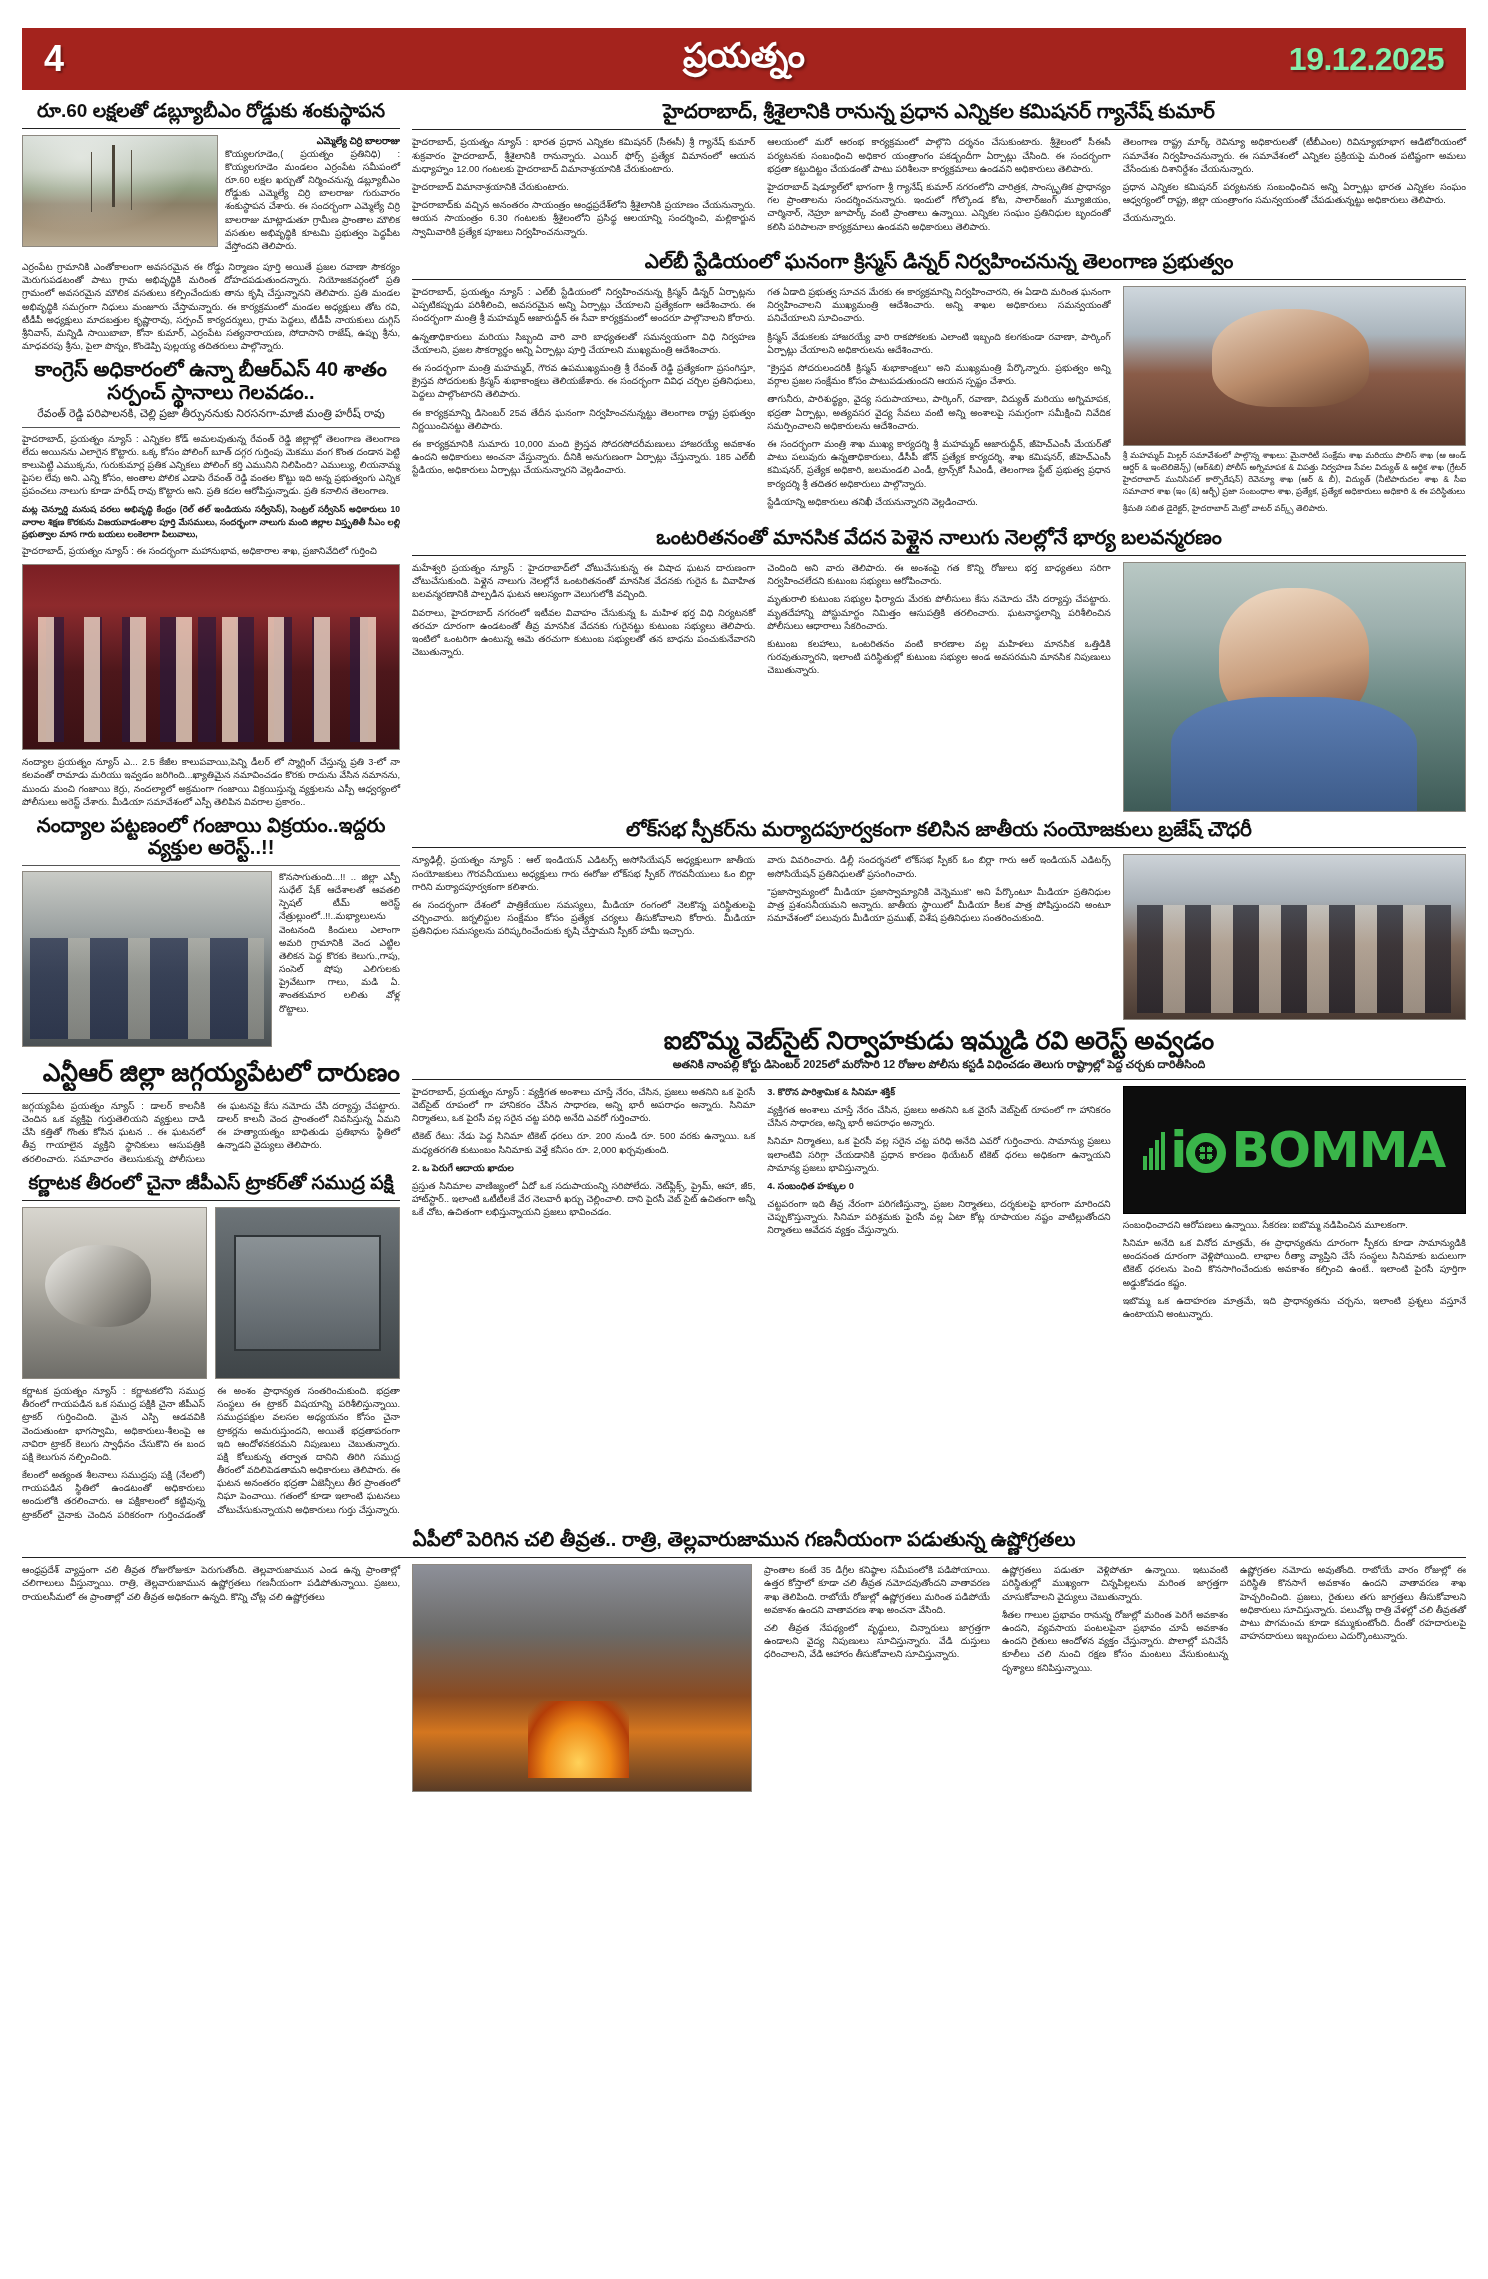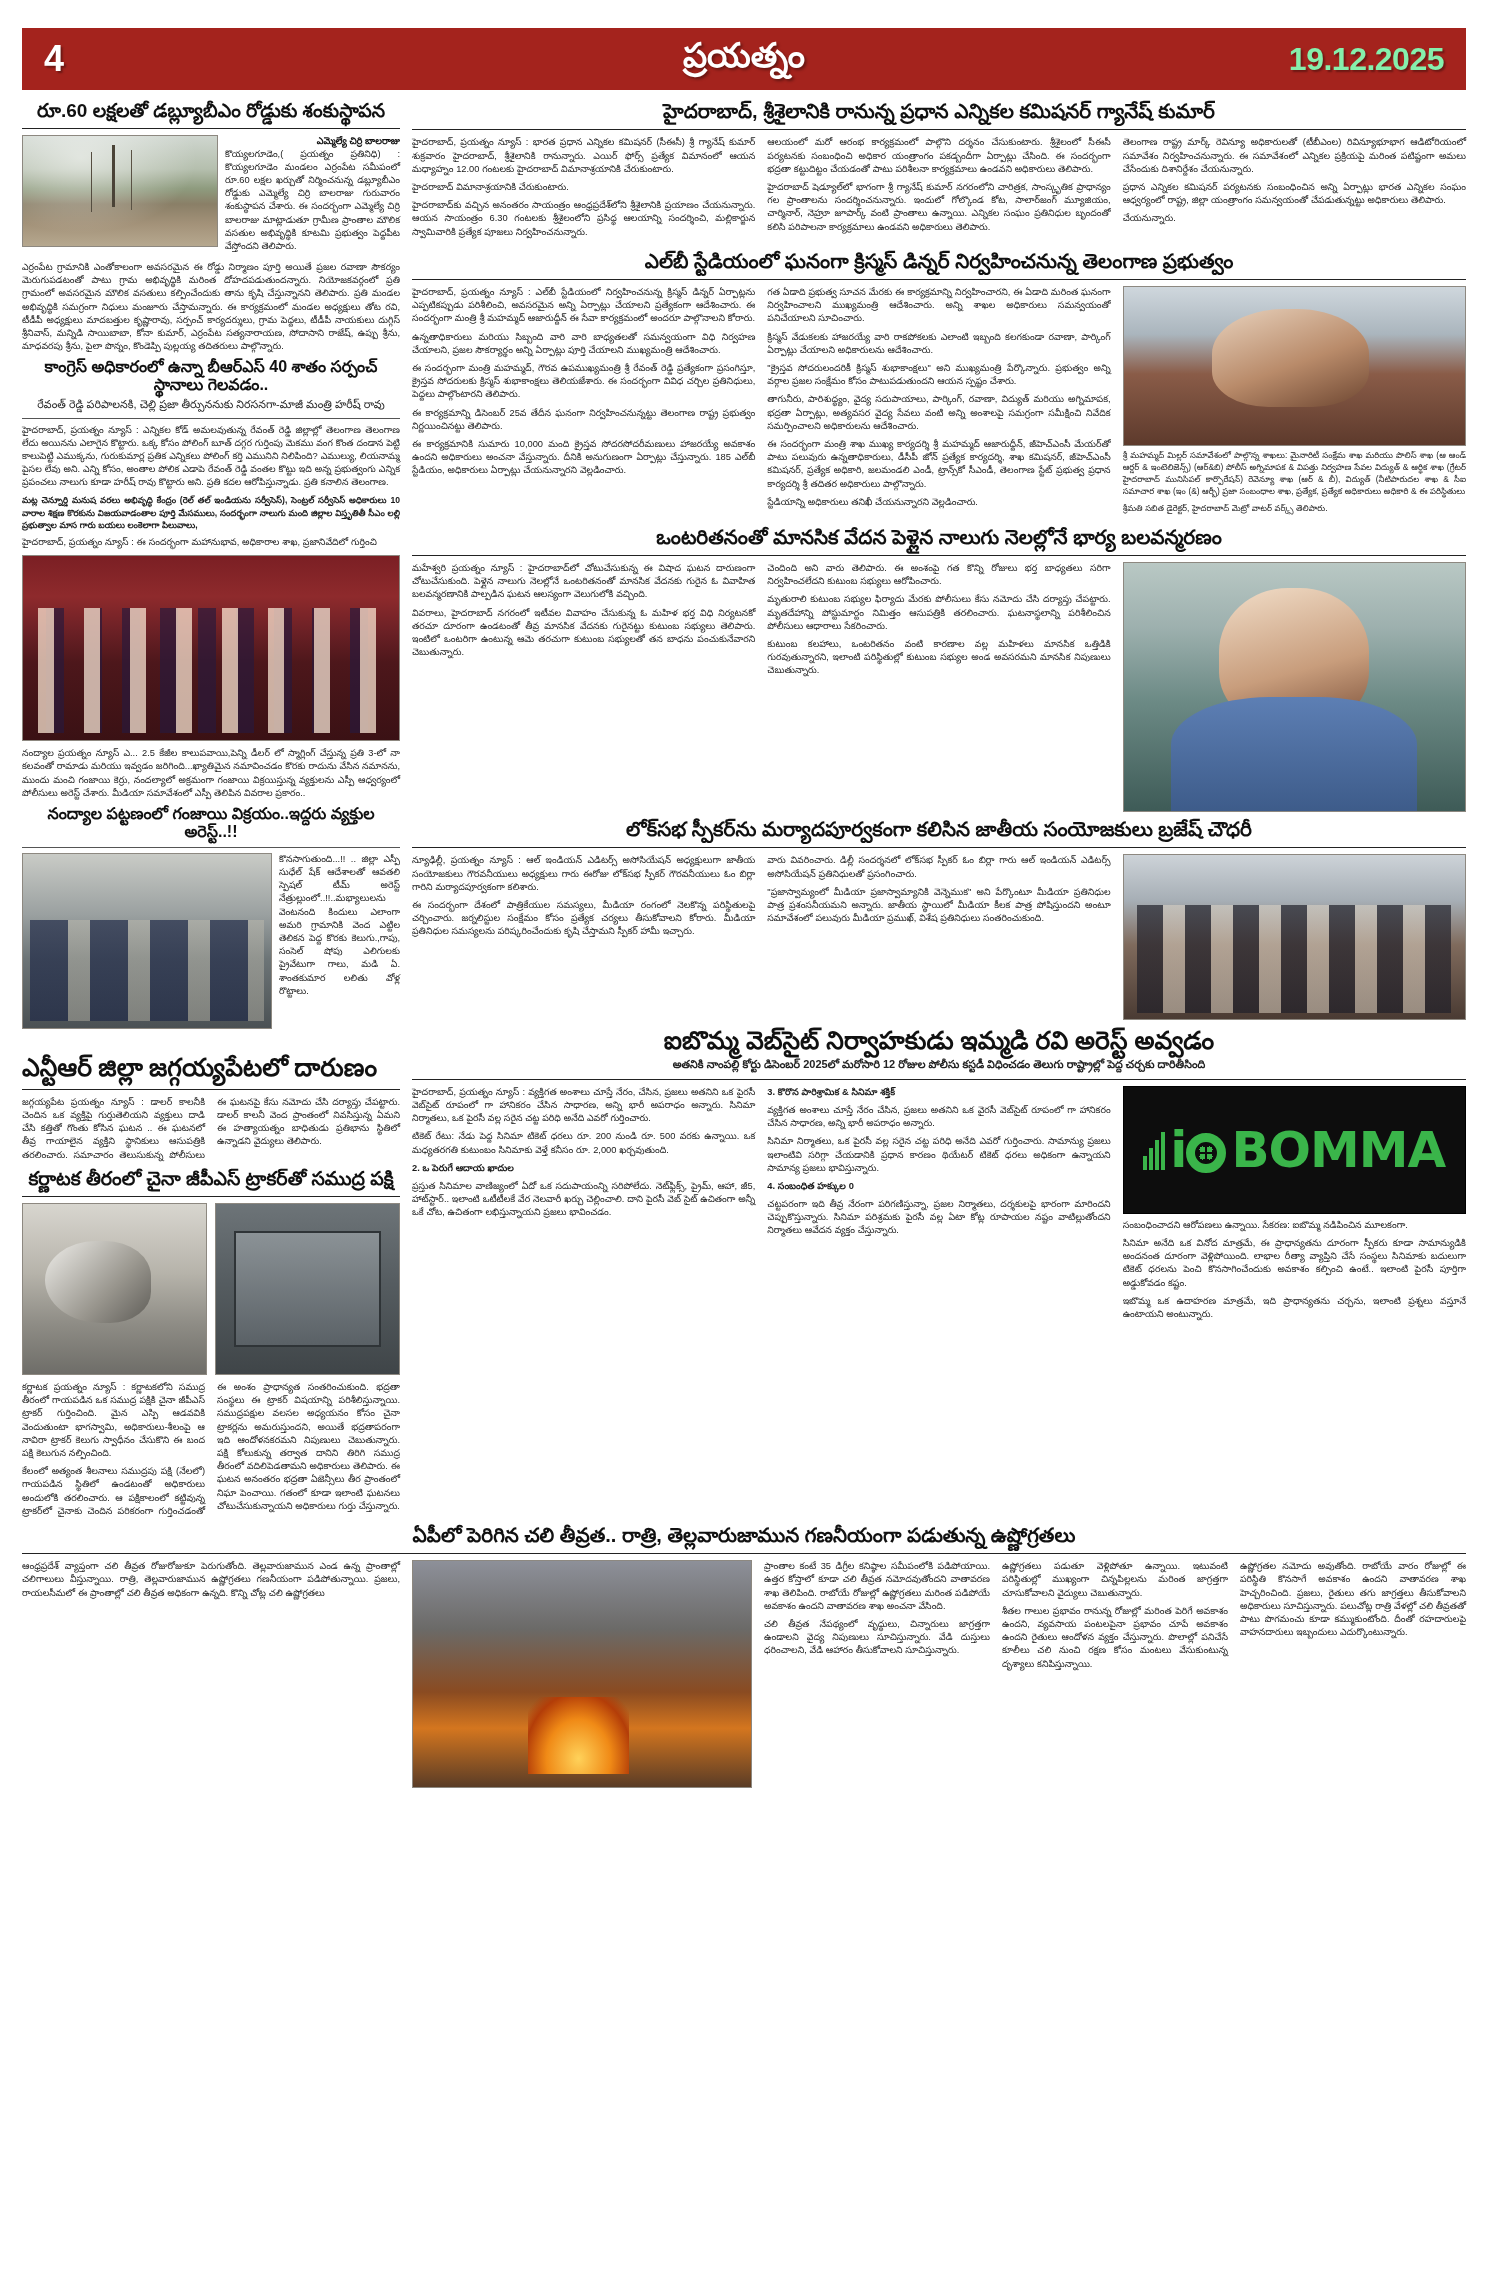--- a/index.html
+++ b/index.html
@@ -25,21 +25,21 @@
     position:absolute; left:50%; transform:translateX(-50%);
     text-shadow:2px 2px 3px rgba(0,0,0,.4); }
   .masthead .date{ color:#86efac; font-size:32px; font-weight:bold; letter-spacing:-.5px;
     text-shadow:2px 2px 2px rgba(0,0,0,.35); }
 
   
   .hl{ font-weight:bold; color:#111; line-height:1.12; text-align:center; }
   .hl-xl{ font-size:25px; }
   .hl-lg{ font-size:20px; }
   .hl-md{ font-size:19px; }
-  .hl-sm{ font-size:16px; }
+  .hl-sm{ font-size:20px; }
   .sub{ font-size:11px; text-align:center; color:#222; line-height:1.3; margin-top:3px;}
   .byline{ font-size:9.5px; font-weight:bold; text-align:right; line-height:1.3;}
   .body{ font-size:9.3px; line-height:1.42; text-align:justify; color:#1a1a1a;
          hyphens:auto; word-spacing:.2px; }
   .body p{ margin-bottom:5px; }
   .rule{ border-top:1.5px solid #222; margin:7px 0 6px; }
   .rule-thin{ border-top:1px solid #555; margin:6px 0 5px; }
 
   
   .main{ display:flex; gap:12px; margin-top:6px; }
@@ -212,21 +212,21 @@
         <div class="rule-thin"></div>
         <div class="clearfix">
           <div class="photo ph-police wrapimg-l" style="width:250px;height:176px;"></div>
           <div class="body">
             <p>కొనసాగుతుంది...!! .. జిల్లా ఎస్పీ సుధేల్ షేక్ ఆదేశాలతో ఆవతలి స్పెషల్ టీమ్ అరెస్ట్ నేత్రుల్లుంలో..!!..మభ్యాలులను వెంటనంది కిందులు ఎలాంగా అమరి గ్రామానికి వెంద ఎట్టిల తెలికన పెద్ద కొరకు కెలుగు.,గాపు, సంసెల్ షోపు ఎలిగులకు ప్రైవేటుగా గాలు, మడి ఏ. శాంతకుమార లలితు వోళ్ల రొట్టాలు.</p>
           </div>
         </div>
       </div>
 
       <div>
-        <div class="hl hl-xl" style="margin-top:20px;text-align:left;font-family:Liberation Serif, serif;">ఎన్టీఆర్ జిల్లా జగ్గయ్యపేటలో దారుణం</div>
+        <div class="hl hl-xl" style="margin-top:6px;text-align:right;">ఎన్టీఆర్ జిల్లా జగ్గయ్యపేటలో దారుణం</div>
         <div class="rule"></div>
         <div class="body c2 flow">
           <p>జగ్గయ్యపేట ప్రయత్నం న్యూస్ : డాలర్ కాలనీకి చెందిన ఒక వ్యక్తిపై గుర్తుతెలియని వ్యక్తులు దాడి చేసి కత్తితో గొంతు కోసిన ఘటన .. ఈ ఘటనలో తీవ్ర గాయాలైన వ్యక్తిని స్థానికులు ఆసుపత్రికి తరలించారు. సమాచారం తెలుసుకున్న పోలీసులు ఈ ఘటనపై కేసు నమోదు చేసి దర్యాప్తు చేపట్టారు. డాలర్ కాలనీ వెంద ప్రాంతంలో నివసిస్తున్న ఏమని ఈ హత్యాయత్నం బాధితుడు ప్రతిభాను స్థితిలో ఉన్నాడని వైద్యులు తెలిపారు.</p>
         </div>
       </div>
 
       <div>
         <div class="hl hl-md mt6">కర్ణాటక తీరంలో చైనా జీపీఎస్ ట్రాకర్‌తో సముద్ర పక్షి</div>
         <div class="rule"></div>
         <div class="two-up">

